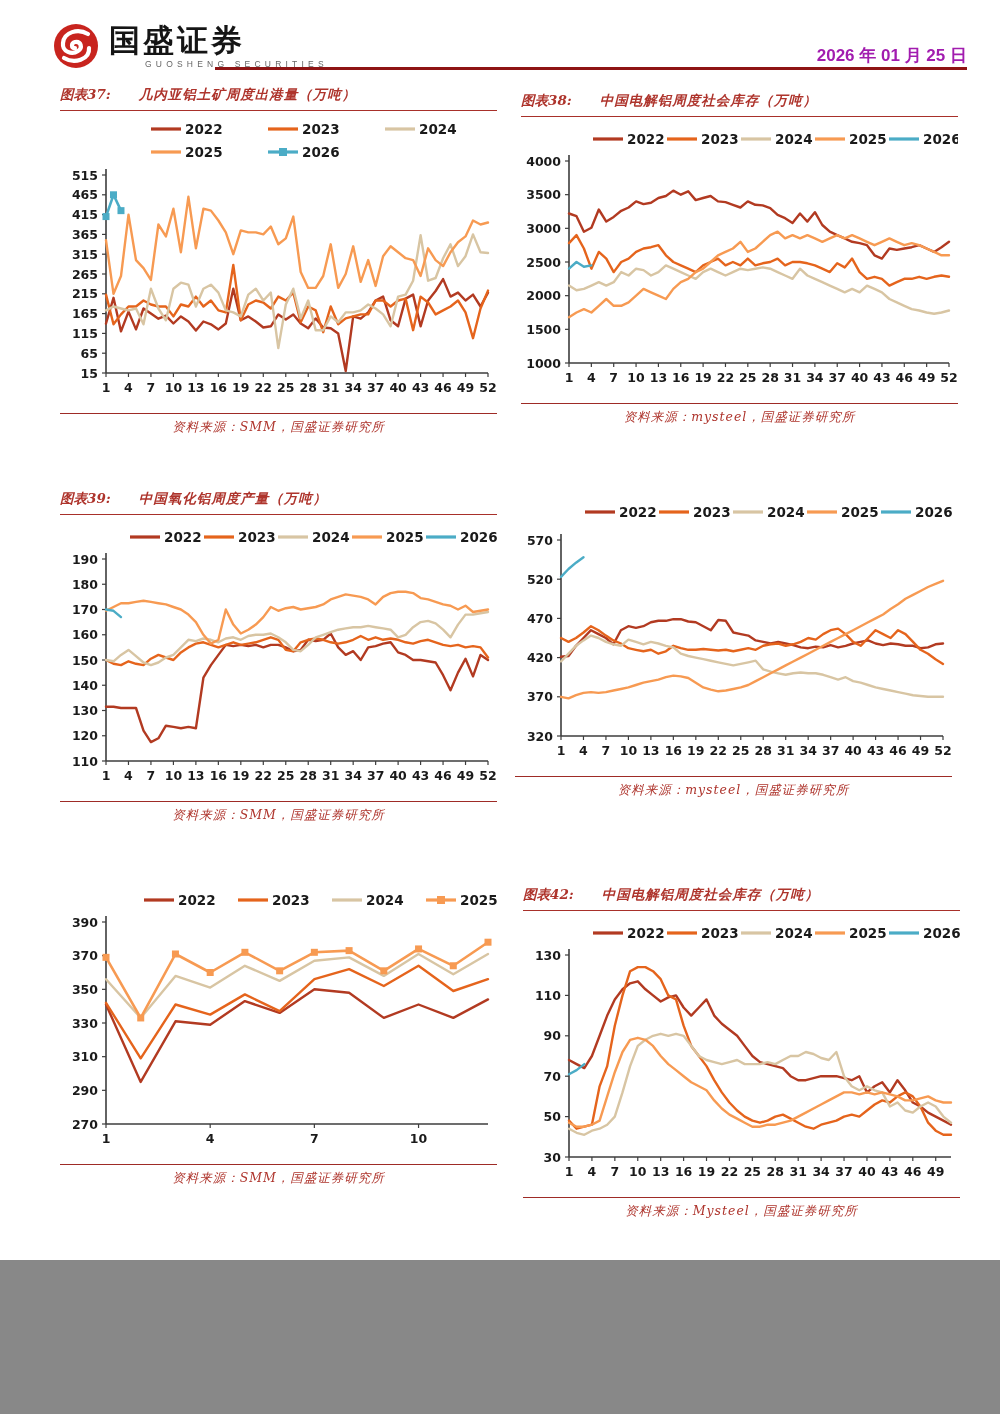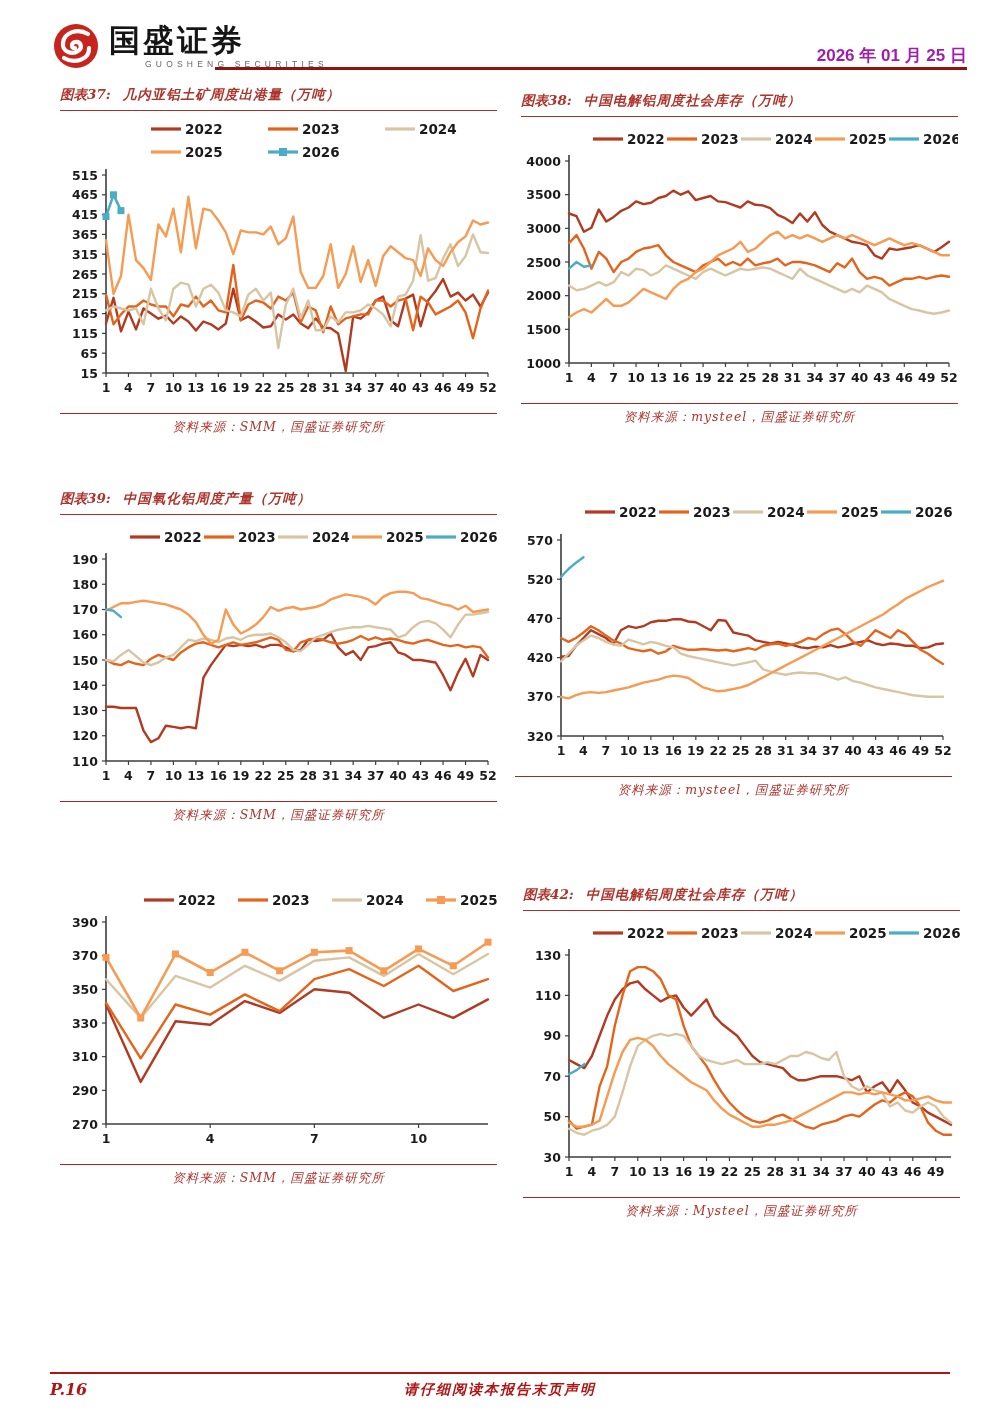--- a/index.html
+++ b/index.html
@@ -1,34 +1,34 @@
 <!DOCTYPE html>
 <html><head>
 <meta charset="utf-8">
 <style>
   html,body{margin:0;padding:0;background:#888;}
-  .page{position:relative;width:1000px;height:1414px;background:#ffffff;margin:0 auto;
+  .page{position:relative;width:1000px;height:1260px;background:#ffffff;margin:0 auto;
         font-family:"Liberation Sans","DejaVu Sans",sans-serif;overflow:hidden;}
   
   .header{position:absolute;top:0;left:0;right:0;height:88px;}
   .logo-wrap{position:absolute;left:52px;top:22px;display:flex;align-items:flex-start;}
   .logo-icon{width:48px;height:48px;}
   .brand-block{margin-left:9px;padding-top:2px;}
   .brand{font-family:"DejaVu Serif","Liberation Serif",serif;font-weight:bold;
          font-size:31px;letter-spacing:3px;color:#151515;line-height:1.05;}
   .brand-sub{font-size:8.5px;letter-spacing:4.2px;color:#666;margin-top:2px;margin-left:36px;}
   .header-date{position:absolute;right:33px;top:44px;
                font-family:Liberation Sans, sans-serif;
                font-size:17px;font-weight:bold;color:#a21caf;}
   .header-rule{position:absolute;left:215px;right:33px;top:67px;height:3px;background:#8e1414;}
   
   .grid{position:absolute;top:86px;left:60px;width:892px;
         display:grid;grid-template-columns:437px 437px;column-gap:18px;row-gap:54px;}
   .fig{width:437px;}
-  .fig-title{display:flex;gap:12px;align-items:baseline;
+  .fig-title{display:flex;gap:28px;align-items:baseline;
              font-family:"DejaVu Serif","Liberation Serif",serif;font-style:italic;font-weight:bold;
              font-size:13.5px;color:#ae342c;padding-bottom:6px;border-bottom:1.6px solid #a8302a;}
   .fig-title .fig-name{letter-spacing:1px;}
   .chart{display:block;margin-top:2px;}
   .fig-source{margin:8px 0 0 0;border-top:1.2px solid #9e2b26;padding-top:5px;
               font-family:"DejaVu Serif","Liberation Serif",serif;font-style:italic;
               font-size:12.5px;color:#ae342c;letter-spacing:1px;text-align:center;}
   
   .footer{position:absolute;left:50px;right:50px;top:1372px;border-top:2.5px solid #b01414;
           padding-top:6px;display:flex;align-items:flex-end;}

